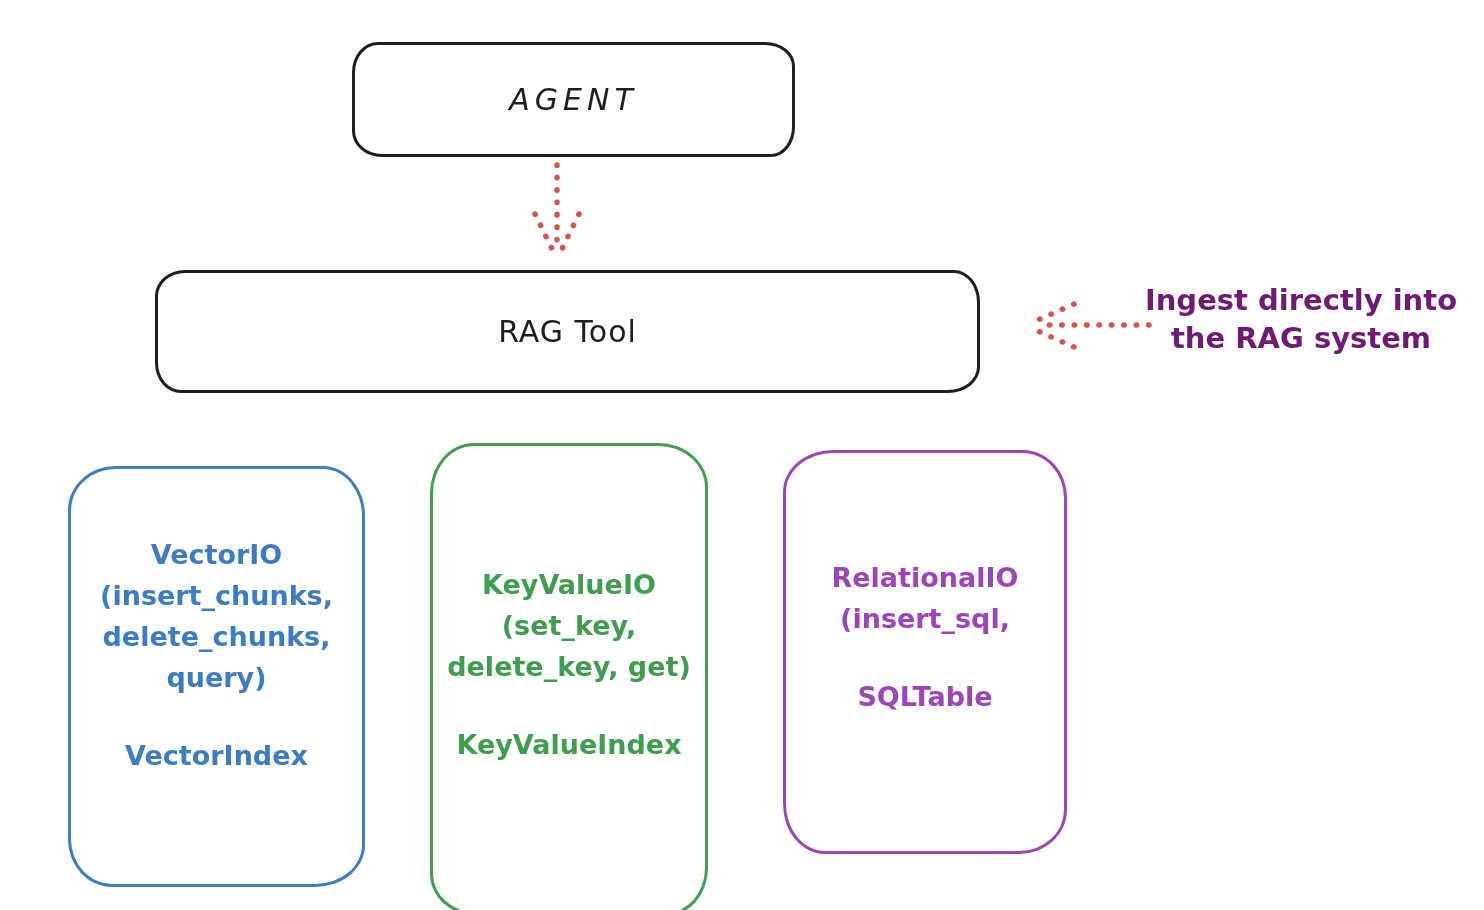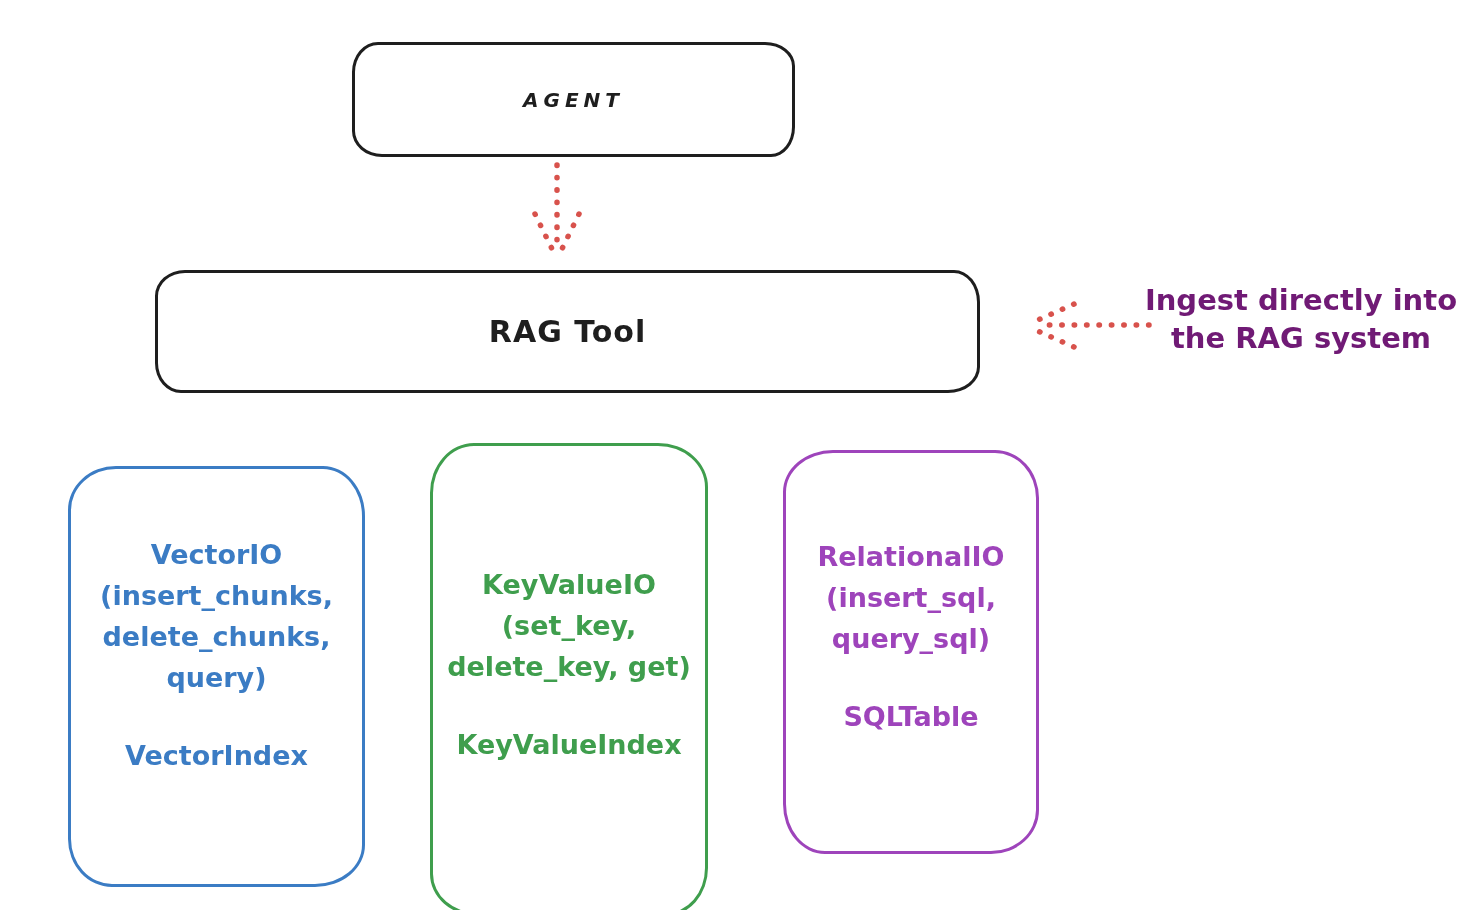--- a/index.html
+++ b/index.html
@@ -21,32 +21,32 @@
     border: 3px solid #1e1e1e;
     display: flex;
     align-items: center;
     justify-content: center;
   }
   .agent-box {
     left: 352px; top: 42px; width: 443px; height: 115px;
     border-radius: 26px 30px 24px 30px / 30px 24px 30px 26px;
   }
   .agent-label {
-    font-size: 20px;
-    font-weight: 700;
+    font-size: 30px;
+    font-weight: 400;
     font-style: italic;
     letter-spacing: 5px;
   }
   .rag-box {
     left: 155px; top: 270px; width: 825px; height: 123px;
     border-radius: 30px 26px 32px 26px / 26px 32px 26px 30px;
   }
   .rag-label {
     font-size: 30px;
-    font-weight: 700;
+    font-weight: 400;
     letter-spacing: 1px;
   }
   .store-box {
     position: absolute;
     background: #ffffff;
     border-width: 3px;
     border-style: solid;
     display: flex;
     flex-direction: column;
     align-items: center;
@@ -69,21 +69,21 @@
     border-radius: 48px 42px 50px 44px / 44px 50px 42px 48px;
     padding-bottom: 48px;
   }
   .box-keyvalue {
     left: 430px; top: 443px; width: 278px; height: 473px;
     border-color: #3f9e4d; color: #3f9e4d;
     border-radius: 44px 50px 42px 48px / 50px 44px 48px 42px;
     padding-bottom: 36px;
   }
   .box-relational {
-    left: 783px; top: 450px; width: 256px; height: 404px;
+    left: 783px; top: 450px; width: 284px; height: 404px;
     border-color: #9e44bb; color: #9e44bb;
     border-radius: 50px 44px 48px 42px / 42px 48px 44px 50px;
     padding-bottom: 36px;
   }
   .annotation {
     position: absolute;
     left: 1125px; top: 281px; width: 352px;
     color: #701a75;
     font-size: 29px;
     font-weight: 700;
@@ -144,18 +144,17 @@
       <div>(set_key,</div>
       <div>delete_key, get)</div>
     </div>
     <div class="footer">KeyValueIndex</div>
   </div>
 
   <div class="store-box box-relational">
     <div class="lines">
       <div>RelationalIO</div>
       <div>(insert_sql,</div>
-      <div>query_sql)</div>
     </div>
     <div class="footer">SQLTable</div>
   </div>
 
 </div>
 
 </body></html>

